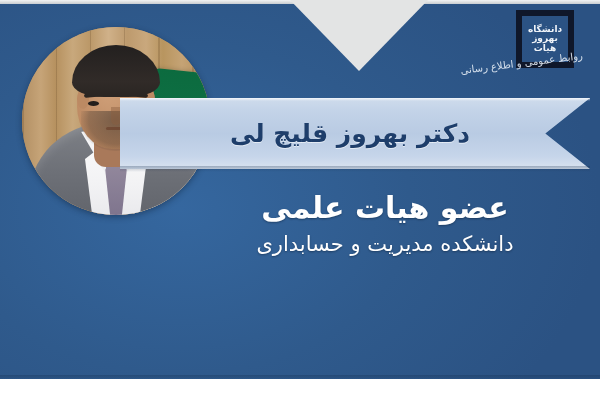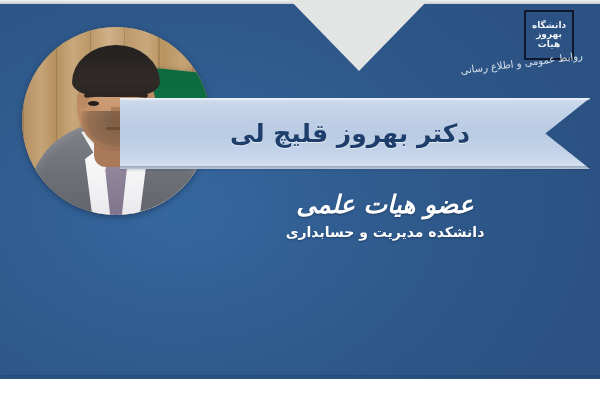--- a/index.html
+++ b/index.html
@@ -114,30 +114,29 @@
   .subtitle {
     position: absolute;
     left: 200px;
     top: 188px;
     width: 370px;
     text-align: center;
     direction: rtl;
     color: #ffffff;
   }
   .subtitle-line1 {
-    font-size: 25px;
+    font-size: 30px;
     font-weight: bold;
     line-height: 1.35;
     white-space: nowrap;
     text-shadow: 0 1px 2px rgba(10,28,52,.45);
-    font-style: italic;
   }
   .subtitle-line2 {
-    font-size: 14px;
-    font-weight: bold;
+    font-size: 21px;
+    font-weight: normal;
     line-height: 1.5;
     white-space: nowrap;
     text-shadow: 0 1px 2px rgba(10,28,52,.45);
   }
 
   
   .portrait {
     position: absolute;
     left: 22px;
     top: 27px;
@@ -312,21 +311,21 @@
     top: 4px;
     width: 108px;
     height: 82px;
   }
   .logo-box {
     position: absolute;
     right: 14px;
     top: 6px;
     width: 46px;
     height: 46px;
-    border: 2px solid #0f172a;
+    border: 6px solid #0f172a;
     display:flex; align-items:center; justify-content:center;
   }
   .logo-box-inner{
     width:38px; height:38px;
     display:flex; flex-direction:column;
     align-items:center; justify-content:center;
     color:#f0f4f9;
     font-size:9px;
     line-height:1.05;
     font-weight:bold;

